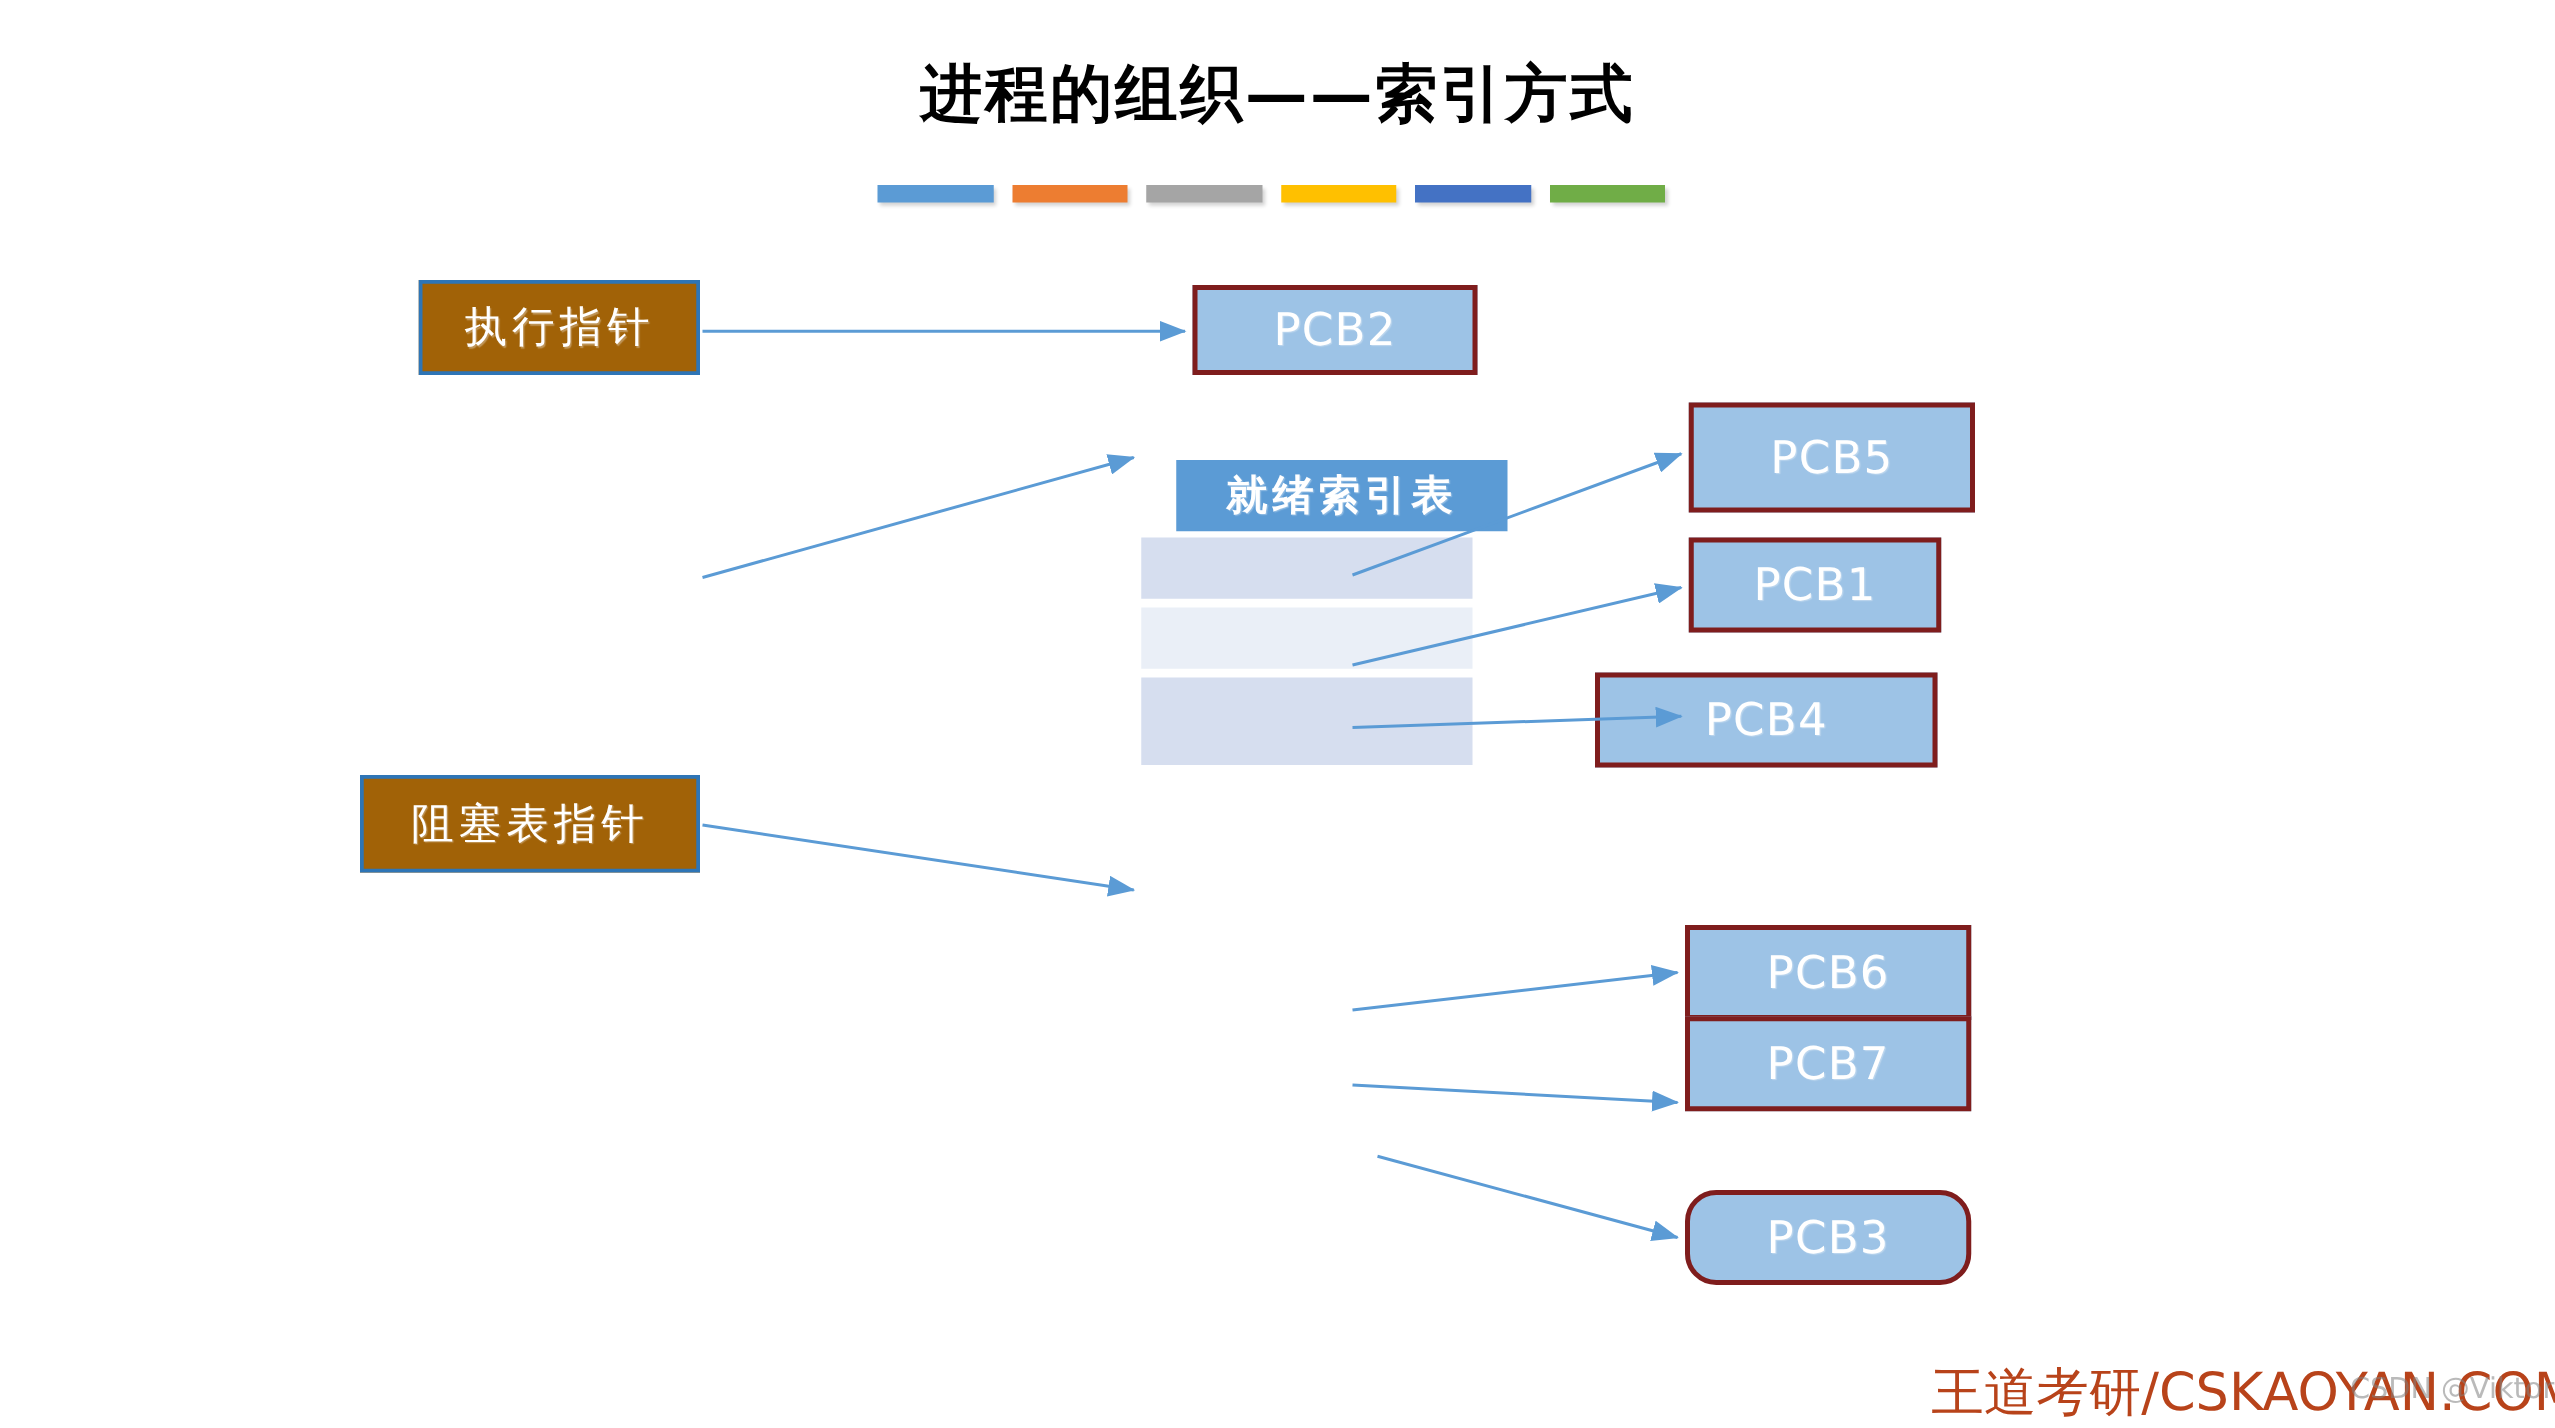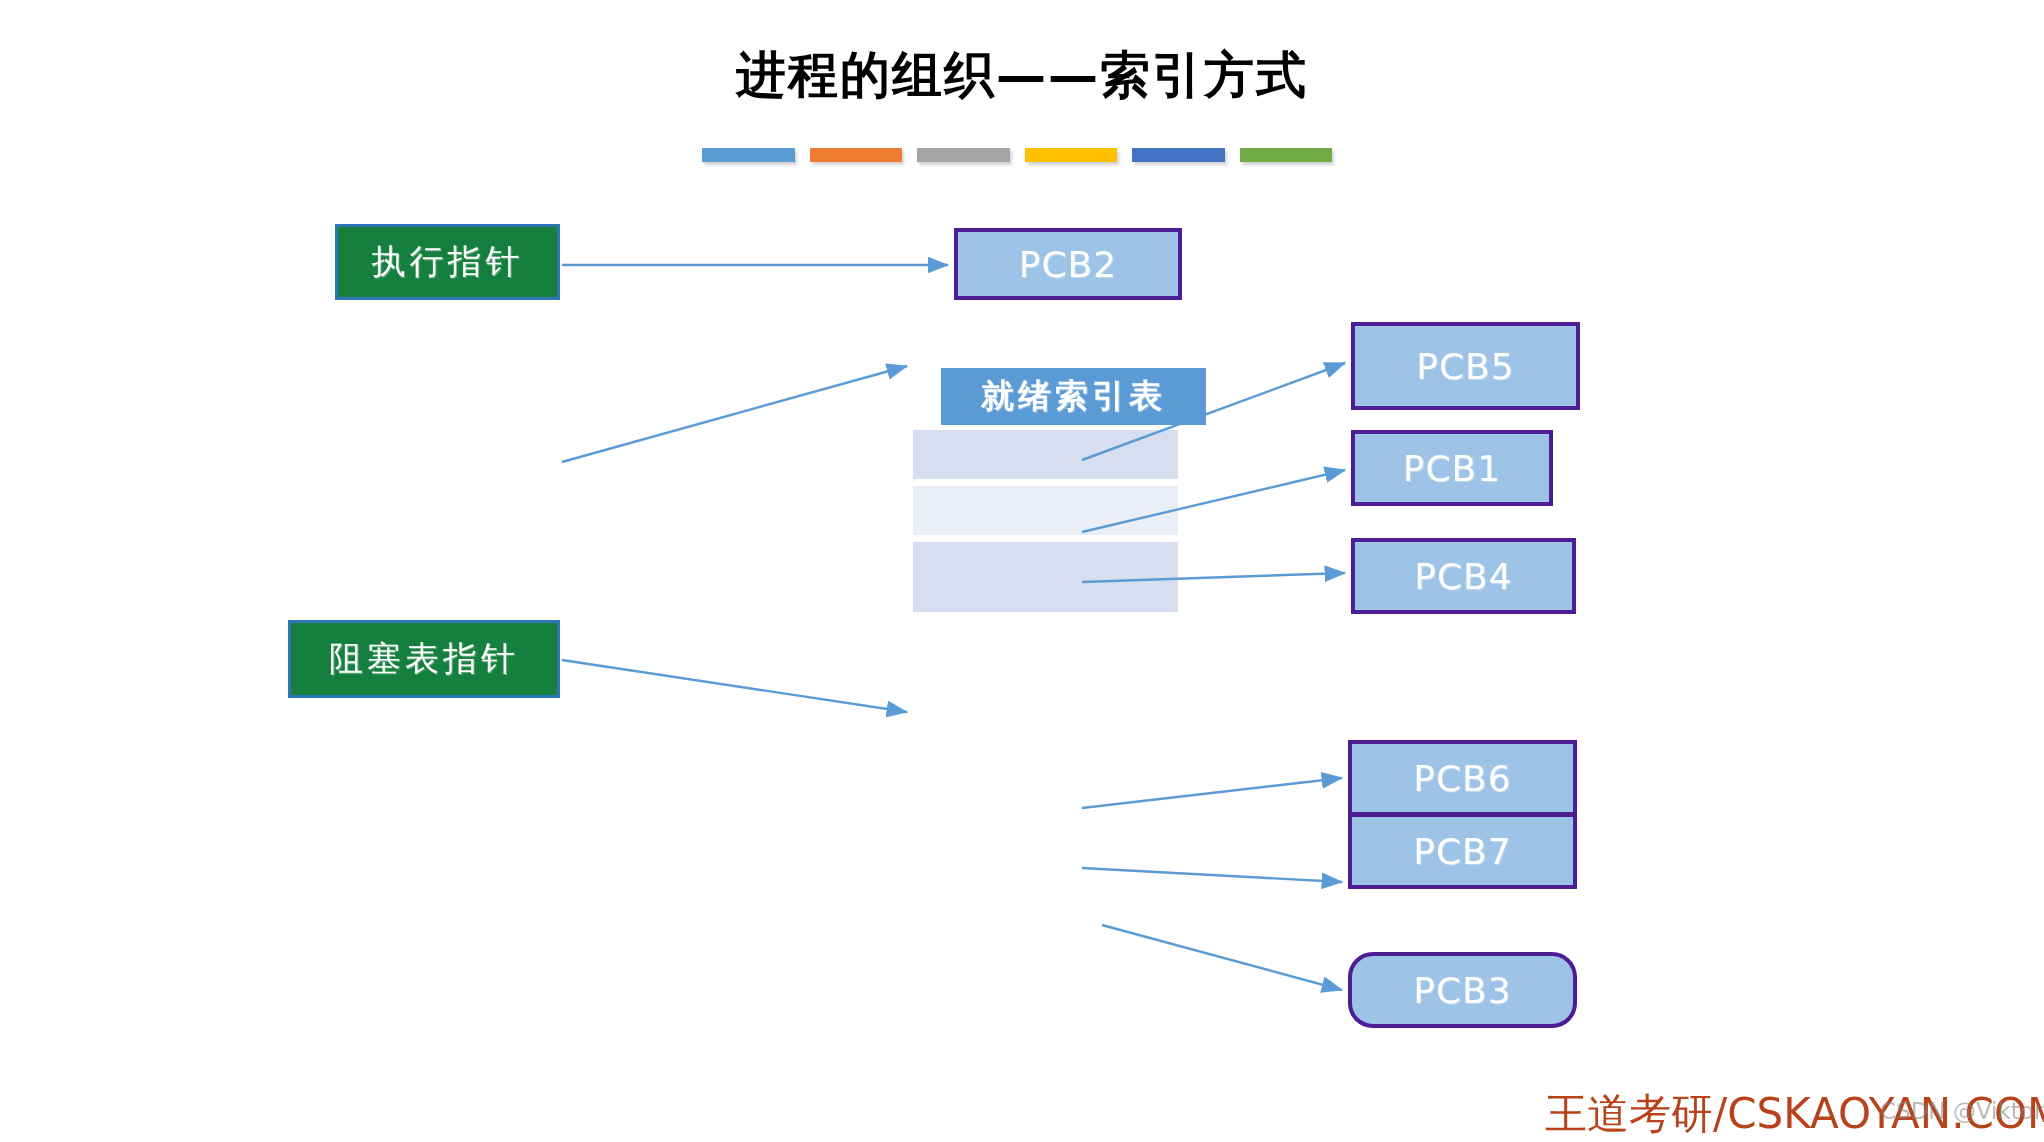--- a/index.html
+++ b/index.html
@@ -52,29 +52,29 @@
     position: absolute;
     box-sizing: border-box;
     display: flex;
     align-items: center;
     justify-content: center;
     color: #ffffff;
     text-shadow: 1px 1px 1px rgba(255,255,255,0.35);
     white-space: nowrap;
   }
   .pointer-box {
-    background: #15803d;
+    background: #a16207;
     border: 3px solid #2E75B6;
     font-family: Liberation Mono, monospace;
     font-size: 34px;
     letter-spacing: 4px;
   }
   .pcb-box {
     background: #9DC3E6;
-    border: 4px solid #4c1d95;
+    border: 4px solid #7f1d1d;
     font-family: "DejaVu Sans", "Liberation Sans", sans-serif;
     font-size: 36px;
     letter-spacing: 1px;
   }
 
   
   .index-table {
     position: absolute;
     width: 265px;
   }
@@ -170,21 +170,21 @@
     <div class="tbl-row r2"></div>
   </div>
 
 
   <div class="ppt-box pcb-box" style="left:1351px; top:322px; width:229px; height:88px;">
     <span>PCB5</span>
   </div>
   <div class="ppt-box pcb-box" style="left:1351px; top:430px; width:202px; height:76px;">
     <span>PCB1</span>
   </div>
-  <div class="ppt-box pcb-box" style="left:1351px; top:538px; width:225px; height:76px;">
+  <div class="ppt-box pcb-box" style="left:1276px; top:538px; width:274px; height:76px;">
     <span>PCB4</span>
   </div>
 
   <div class="ppt-box pcb-box" style="left:1348px; top:740px; width:229px; height:76px;">
     <span>PCB6</span>
   </div>
   <div class="ppt-box pcb-box" style="left:1348px; top:813px; width:229px; height:76px;">
     <span>PCB7</span>
   </div>
   <div class="ppt-box pcb-box" style="left:1348px; top:952px; width:229px; height:76px;border-radius:25px;">

